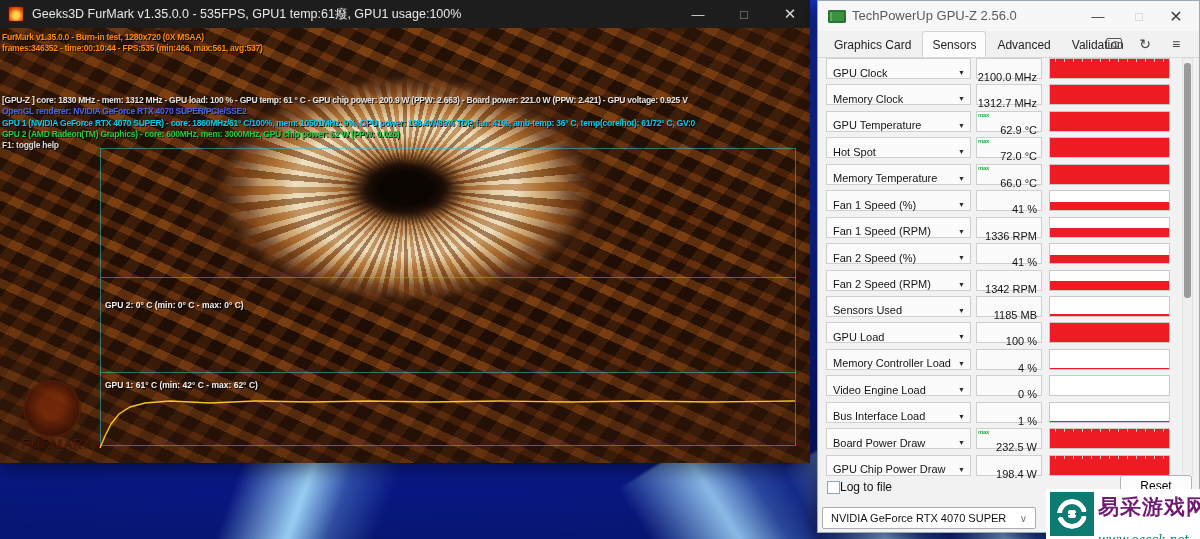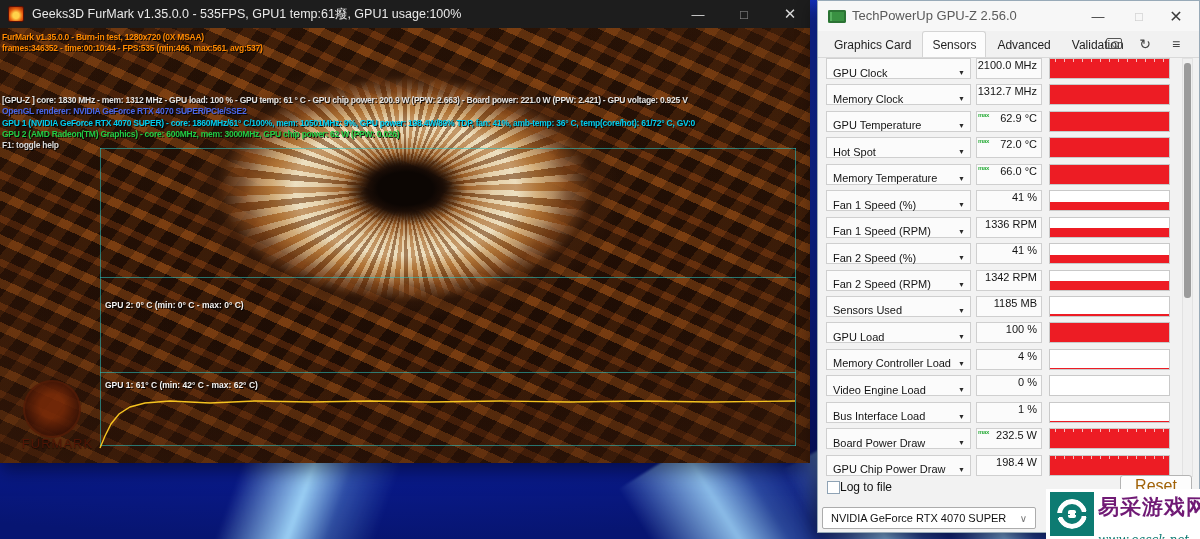--- a/index.html
+++ b/index.html
@@ -65,34 +65,34 @@
   .gz-toolicon { width:18px; height:15px; display:flex; align-items:center; justify-content:center; color:#444; font-size:14px; }
   .cam-body { width:16px; height:11px; border:1.5px solid #555; border-radius:2px; position:relative; }
   .cam-body::after { content:""; position:absolute; left:4.5px; top:1.5px; width:5px; height:5px; border:1.5px solid #555; border-radius:50%; }
 
   .gz-sensors { position:absolute; left:0; top:57px; width:362px; }
   .srow { position:relative; height:21px; margin-bottom:5.45px; }
   .slabel { position:absolute; left:8px; top:0; width:145px; height:21px; background:#fbfbfb; border:1px solid #cfcfcf; display:flex; align-items:center; padding:8px 5px 0 6px; }
   .slabel-text { font-size:11px; color:#141414; white-space:nowrap; flex:1; }
   .sarrow { font-size:7px; color:#2b2b2b; }
   .svalue { position:absolute; left:158px; top:0; width:66px; height:21px; background:#fbfbfb; border:1px solid #cfcfcf; }
-  .sval-text { position:absolute; right:4px; top:0; font-size:11px; color:#141414; white-space:nowrap; }
+  .sval-text { position:absolute; right:4px; top:12px; font-size:11px; color:#141414; white-space:nowrap; }
   .smax { position:absolute; left:1px; top:0; font-size:6px; font-weight:700; color:#2fae3f; letter-spacing:-0.3px; }
   .sbar { position:absolute; left:231px; top:0; width:121px; height:21px; background:#fff; border:1px solid #c9c9c9; overflow:hidden; }
   .sfill { position:absolute; left:0; right:0; bottom:0; background:#ed1c24; }
   .srow.noisy .sfill::before { content:""; position:absolute; left:0; right:0; top:0; height:3px;
     background: repeating-linear-gradient(90deg, transparent 0 5px, rgba(255,255,255,.7) 5px 6px, transparent 6px 9px); }
 
   .gz-scrollbar { position:absolute; left:364px; top:57px; width:11px; height:419px; background:#f0f0f0; border:1px solid #e2e2e2; }
   .gz-thumb { position:absolute; left:1px; top:4px; width:7px; height:235px; background:#9b9b9b; border-radius:3px; }
 
   .gz-logrow { position:absolute; left:9px; top:479px; display:flex; align-items:center; gap:0; }
   .gz-checkbox { width:13px; height:13px; background:#fff; border:1px solid #8fa3b5; }
   .gz-loglabel { font-size:12px; color:#111; }
-  .gz-reset { position:absolute; left:302px; top:474px; width:72px; height:22px; background:#fdfdfd; border:1px solid #b4b4b4; border-radius:3px; font-size:16px; color:#a16207; display:flex; align-items:center; justify-content:center; }
+  .gz-reset { position:absolute; left:302px; top:474px; width:72px; height:22px; background:#fdfdfd; border:1px solid #b4b4b4; border-radius:3px; font-size:12px; color:#000000; display:flex; align-items:center; justify-content:center; }
   .gz-select { position:absolute; left:4px; top:506px; width:214px; height:22px; background:#fff; border:1px solid #acacac; border-radius:2px; display:flex; align-items:center; padding:0 8px; }
   .gz-select-text { flex:1; font-size:11px; color:#111; white-space:nowrap; overflow:hidden; }
   .gz-select-chev { font-size:10px; color:#777; }
 
   
   .watermark { position:absolute; left:1046px; top:489px; width:154px; height:50px; background:#ffffff; display:flex; align-items:center; z-index:30; }
   .wm-logo { position:absolute; left:4px; top:3px; width:44px; height:44px; background:#0d7b72; display:flex; align-items:center; justify-content:center; }
   .wm-glyph { width:30px; height:30px; border-radius:50%; border:5px solid #fff; position:relative;
     -webkit-mask: conic-gradient(#000 0 80deg, transparent 80deg 100deg, #000 100deg 255deg, transparent 255deg 275deg, #000 275deg 360deg);
     mask: conic-gradient(#000 0 80deg, transparent 80deg 100deg, #000 100deg 255deg, transparent 255deg 275deg, #000 275deg 360deg); }

